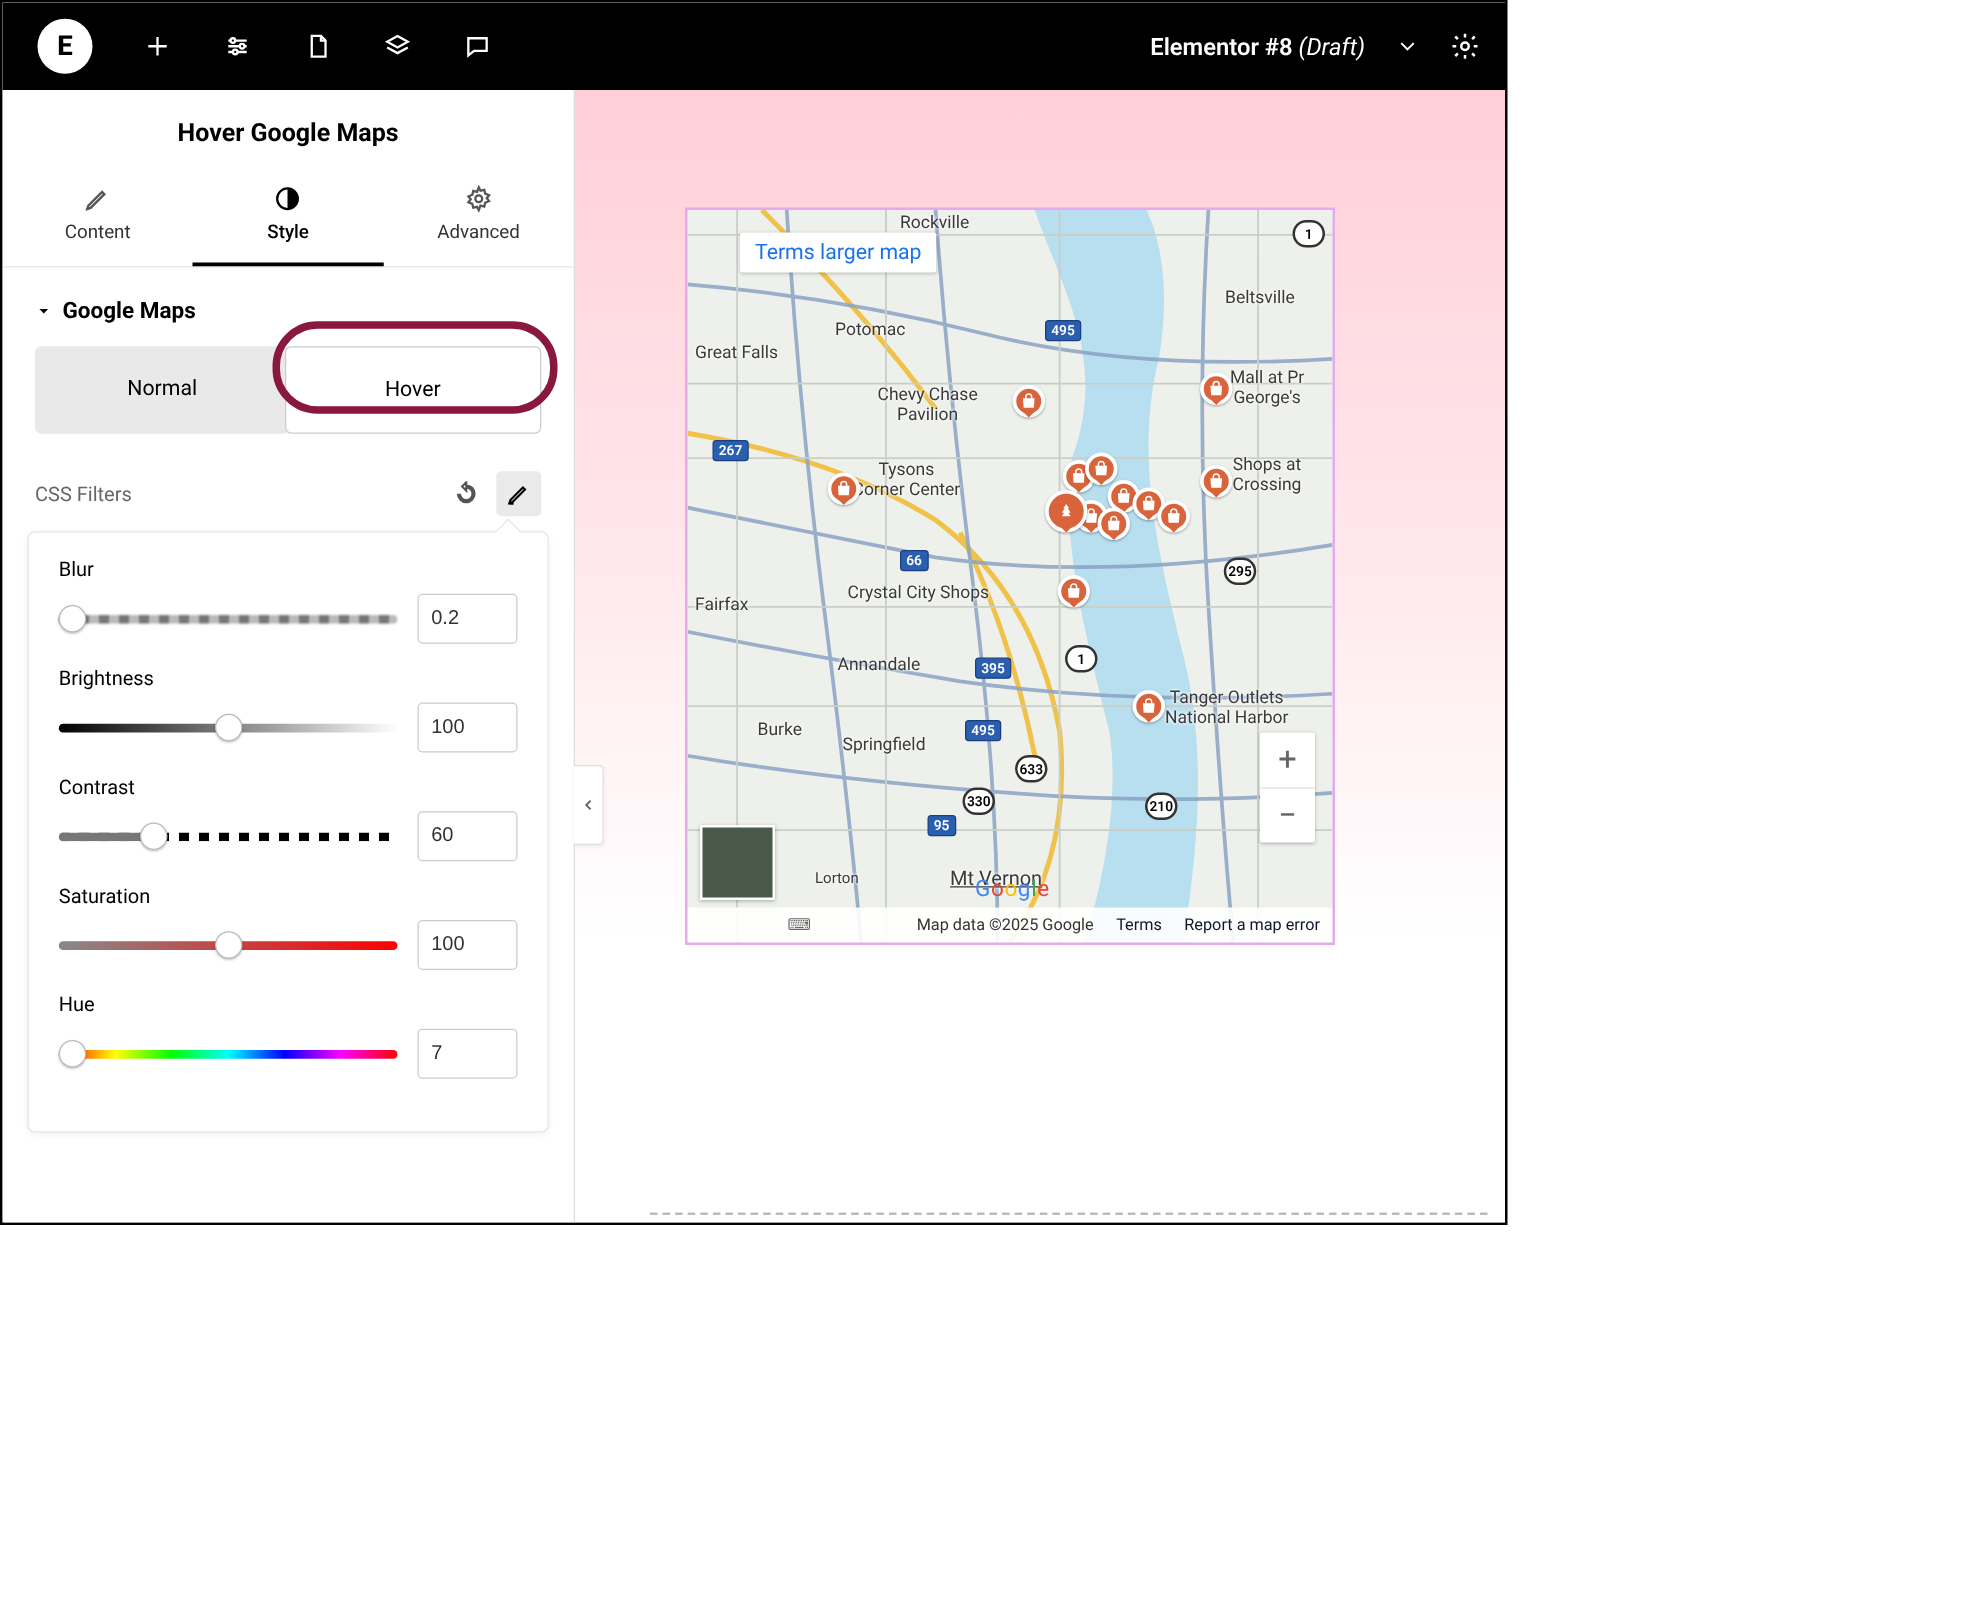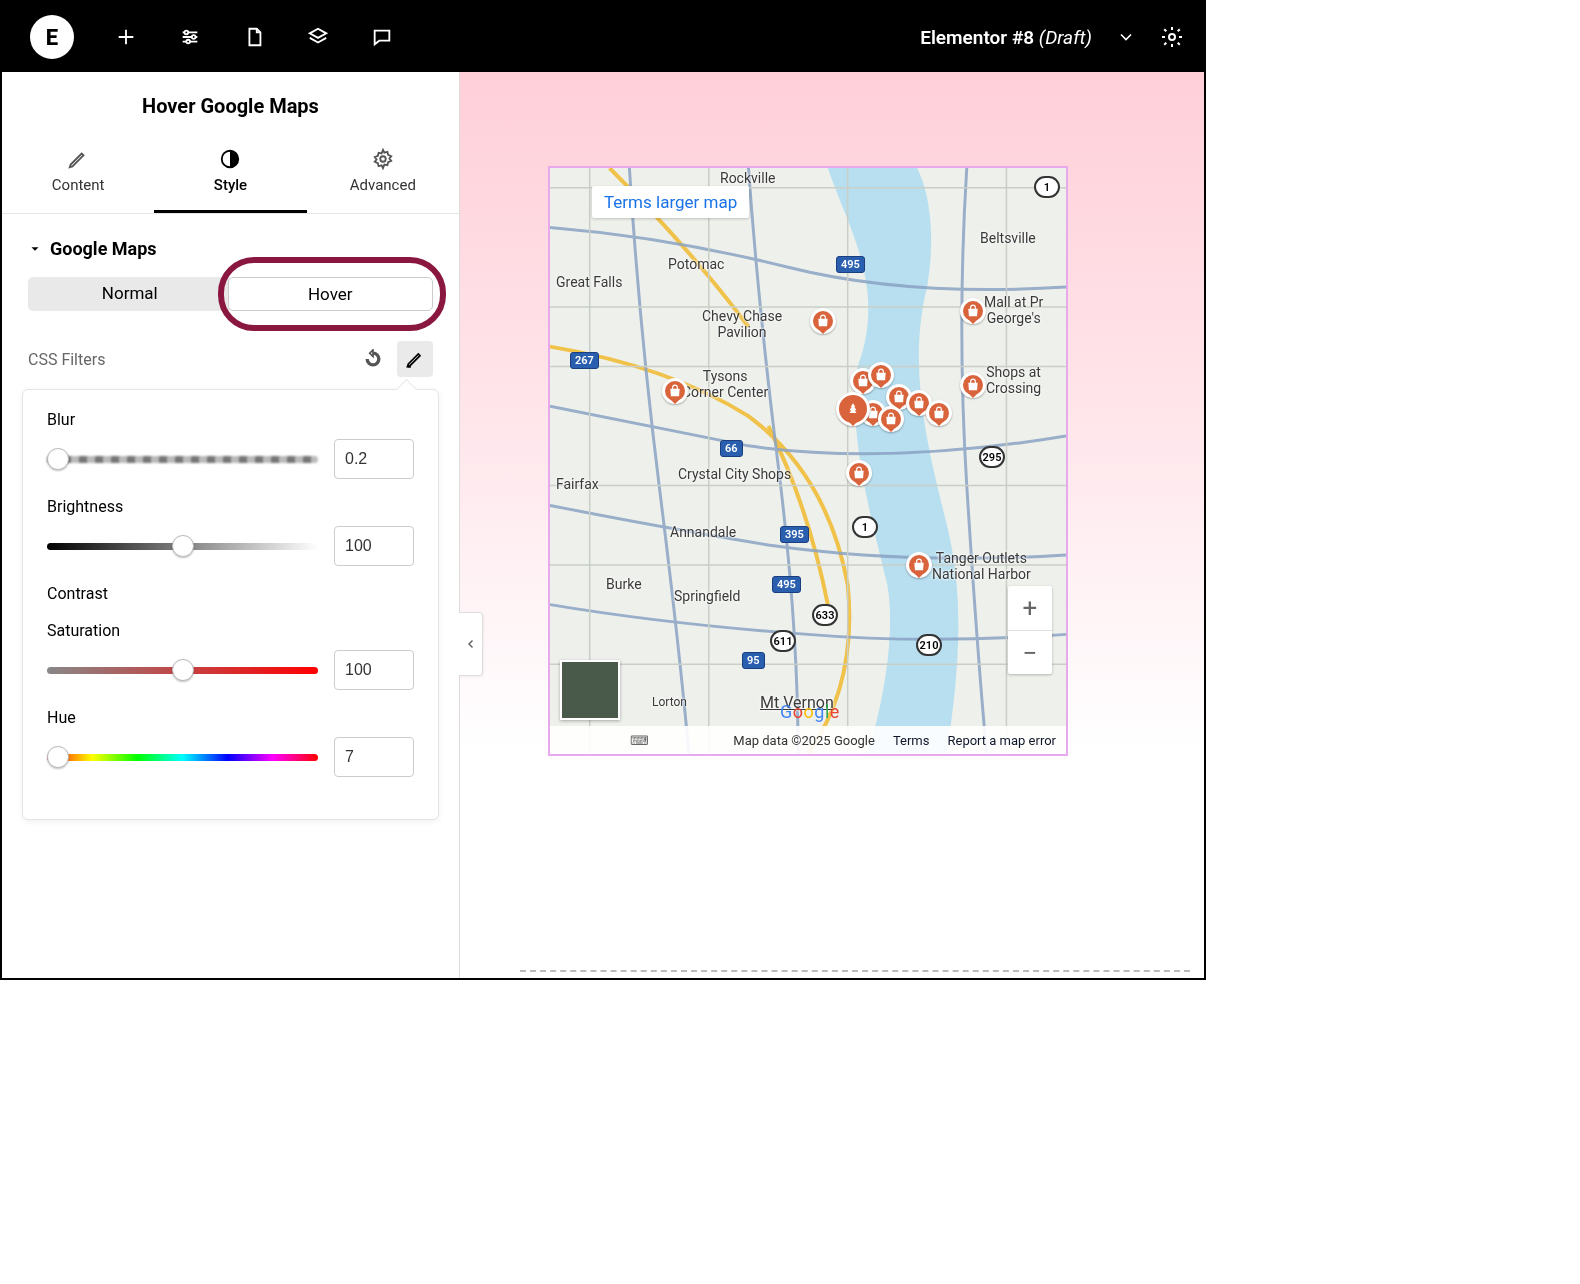--- a/index.html
+++ b/index.html
@@ -22,21 +22,21 @@
 .panel-title { text-align: center; font-size: 20px; font-weight: 700; padding: 22px 0 20px; }
 .tabs { display: flex; border-bottom: 1px solid #e5e5e5; }
 .tab { flex: 1; text-align: center; padding: 10px 0 16px; cursor: pointer; font-size: 15px; color: #333; }
 .tab svg { display: block; margin: 0 auto 6px; }
 .tab.active { border-bottom: 3px solid #000; font-weight: 500; color: #000; }
 
 .section-header { display:flex; align-items:center; gap:8px; padding: 24px 26px 18px; font-size: 18px; font-weight: 700; }
 .section-header svg { flex-shrink:0; }
 
 .state-toggle { display:flex; margin: 0 26px 14px; position: relative; }
-.state-btn { flex:1; text-align:center; padding:6px 0; font-size:17px; background:#e9e9e9; border-radius:5px; cursor:pointer; }
+.state-btn { flex:1; text-align:center; padding:24px 0; font-size:17px; background:#e9e9e9; border-radius:5px; cursor:pointer; }
 .state-btn.second { background:#fff; border:1px solid #ccc; margin-left:-4px; }
 .highlight-ring { position:absolute; border:6px solid #8a173f; border-radius:36px; pointer-events:none; }
 
 .filters-row { display:flex; align-items:center; justify-content:space-between; padding: 10px 26px 6px; font-size:16px; color:#666; }
 .filters-row .fr-icons { display:flex; gap:6px; align-items:center; }
 .icon-btn { width:36px; height:36px; display:flex; align-items:center; justify-content:center; border-radius:4px; cursor:pointer; }
 .icon-btn.active { background:#eaeaea; }
 
 .filters-panel { margin: 6px 20px 20px; background:#fff; border:1px solid #e5e5e5; border-radius:6px; box-shadow:0 2px 6px rgba(0,0,0,0.06); padding: 20px 24px 24px; position:relative; }
 .filters-panel::before { content:""; position:absolute; top:-8px; right:24px; width:14px; height:14px; background:#fff; border-left:1px solid #e5e5e5; border-top:1px solid #e5e5e5; transform:rotate(45deg); }
@@ -212,20 +212,27 @@
     <div class="ctrl-row">
       <div class="track-wrap">
         <div class="track grad-bright"></div>
         <div class="thumb" style="left:50%"></div>
       </div>
       <input class="num-input" value="100" style="">
     </div>
           </div>
           <div class="ctrl">
     <div class="ctrl-label">Contrast</div>
+    <div class="ctrl-row">
+      <div class="track-wrap">
+        <div class="track track-contrast"></div>
+        <div class="thumb" style="left:28%"></div>
+      </div>
+      <input class="num-input" value="60" style="">
+    </div>
           </div>
           <div class="ctrl">
     <div class="ctrl-label">Saturation</div>
     <div class="ctrl-row">
       <div class="track-wrap">
         <div class="track grad-sat"></div>
         <div class="thumb" style="left:50%"></div>
       </div>
       <input class="num-input" value="100" style="">
     </div>
@@ -300,21 +307,21 @@
             <div class="road-shield " style="left: 170px; top: 272px;">66</div>
             <div class="road-shield " style="left: 230px; top: 358px;">395</div>
             <div class="road-shield " style="left: 222px; top: 408px;">495</div>
             <div class="road-shield " style="left: 192px; top: 484px;">95</div>
           </div>
         <div id="map-circles">
             <div class="route-circle" style="left: 484px; top: 8px;">1</div>
             <div class="route-circle" style="left: 396px; top: 278px; margin-left: 33px;">295</div>
             <div class="route-circle" style="left: 302px; top: 348px;">1</div>
             <div class="route-circle" style="left: 262px; top: 436px;">633</div>
-            <div class="route-circle" style="left: 220px; top: 462px;">611</div>
+            <div class="route-circle" style="left: 220px; top: 462px;">330</div>
             <div class="route-circle" style="left: 366px; top: 466px;">210</div>
           </div>
         <div id="map-markers">
             <div class="marker" style="left: 260px; top: 140px;">
               <svg viewBox="0 0 24 24" fill="#fff">
                 <path d="M7 8V6a5 5 0 0110 0v2h3l-1 13H5L4 8zm2 0h6V6a3 3 0 00-6 0z"></path>
               </svg>
             </div>
             <div class="marker" style="left: 410px; top: 130px;">
               <svg viewBox="0 0 24 24" fill="#fff">

